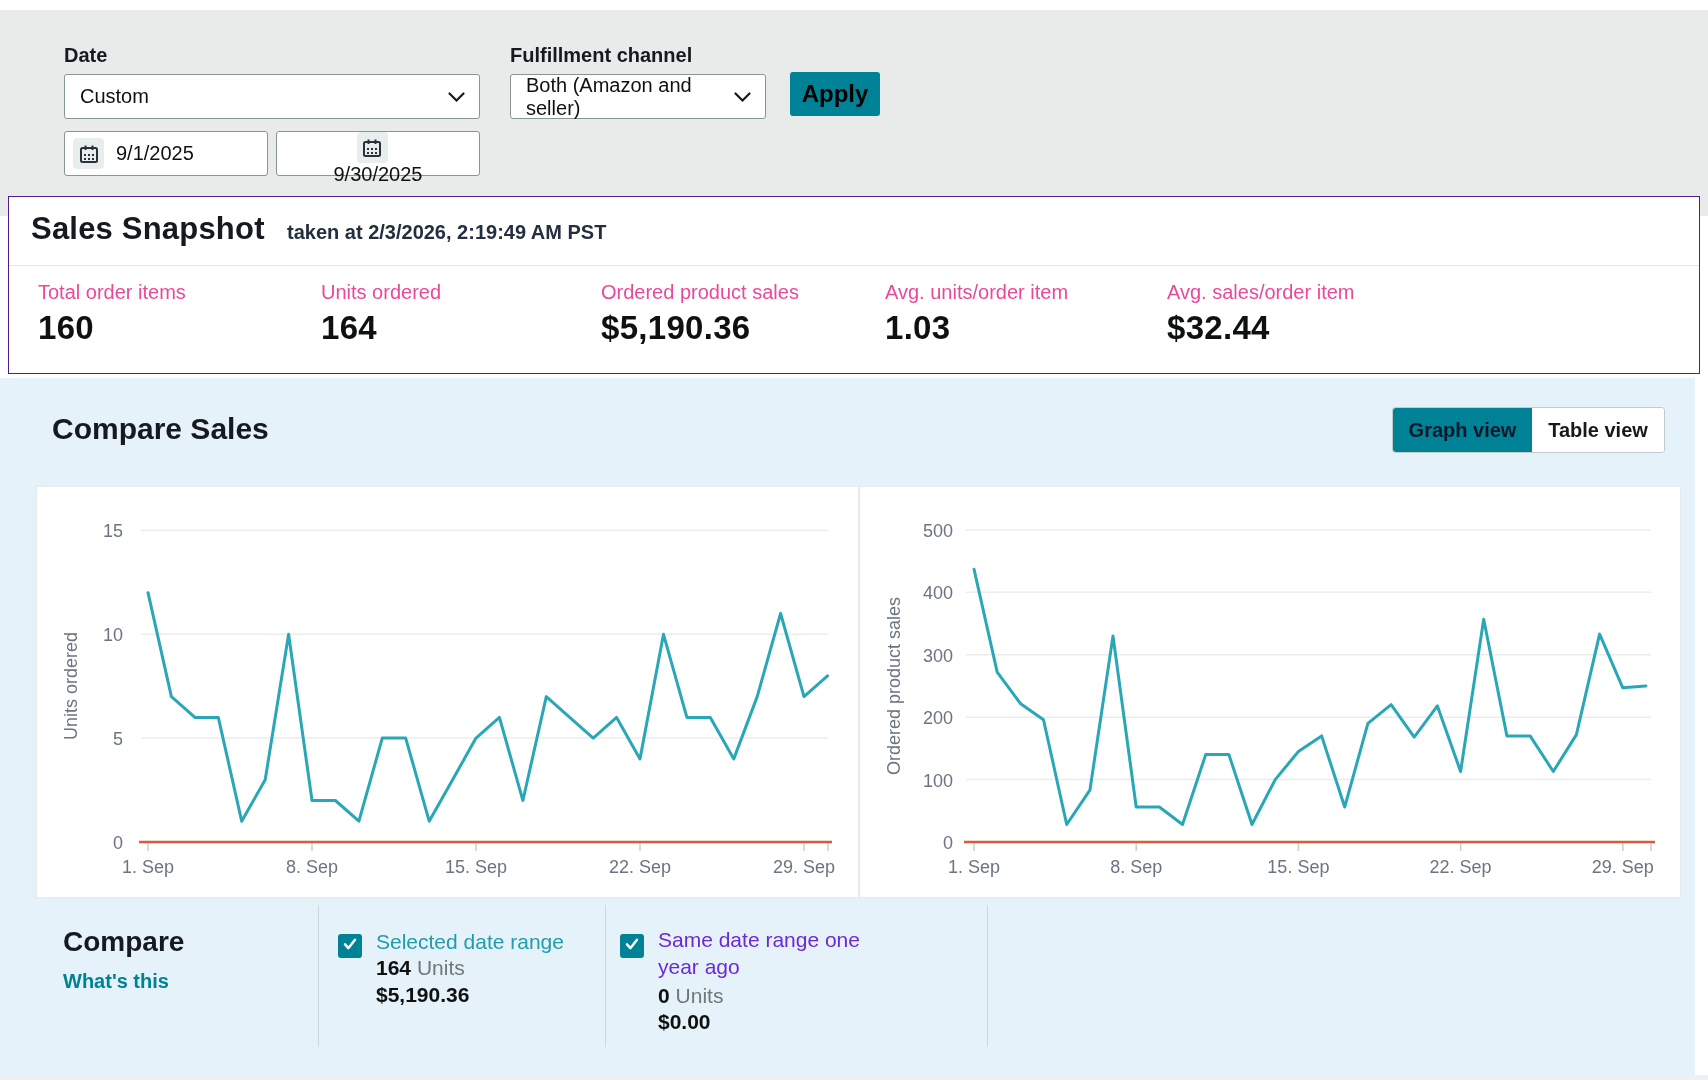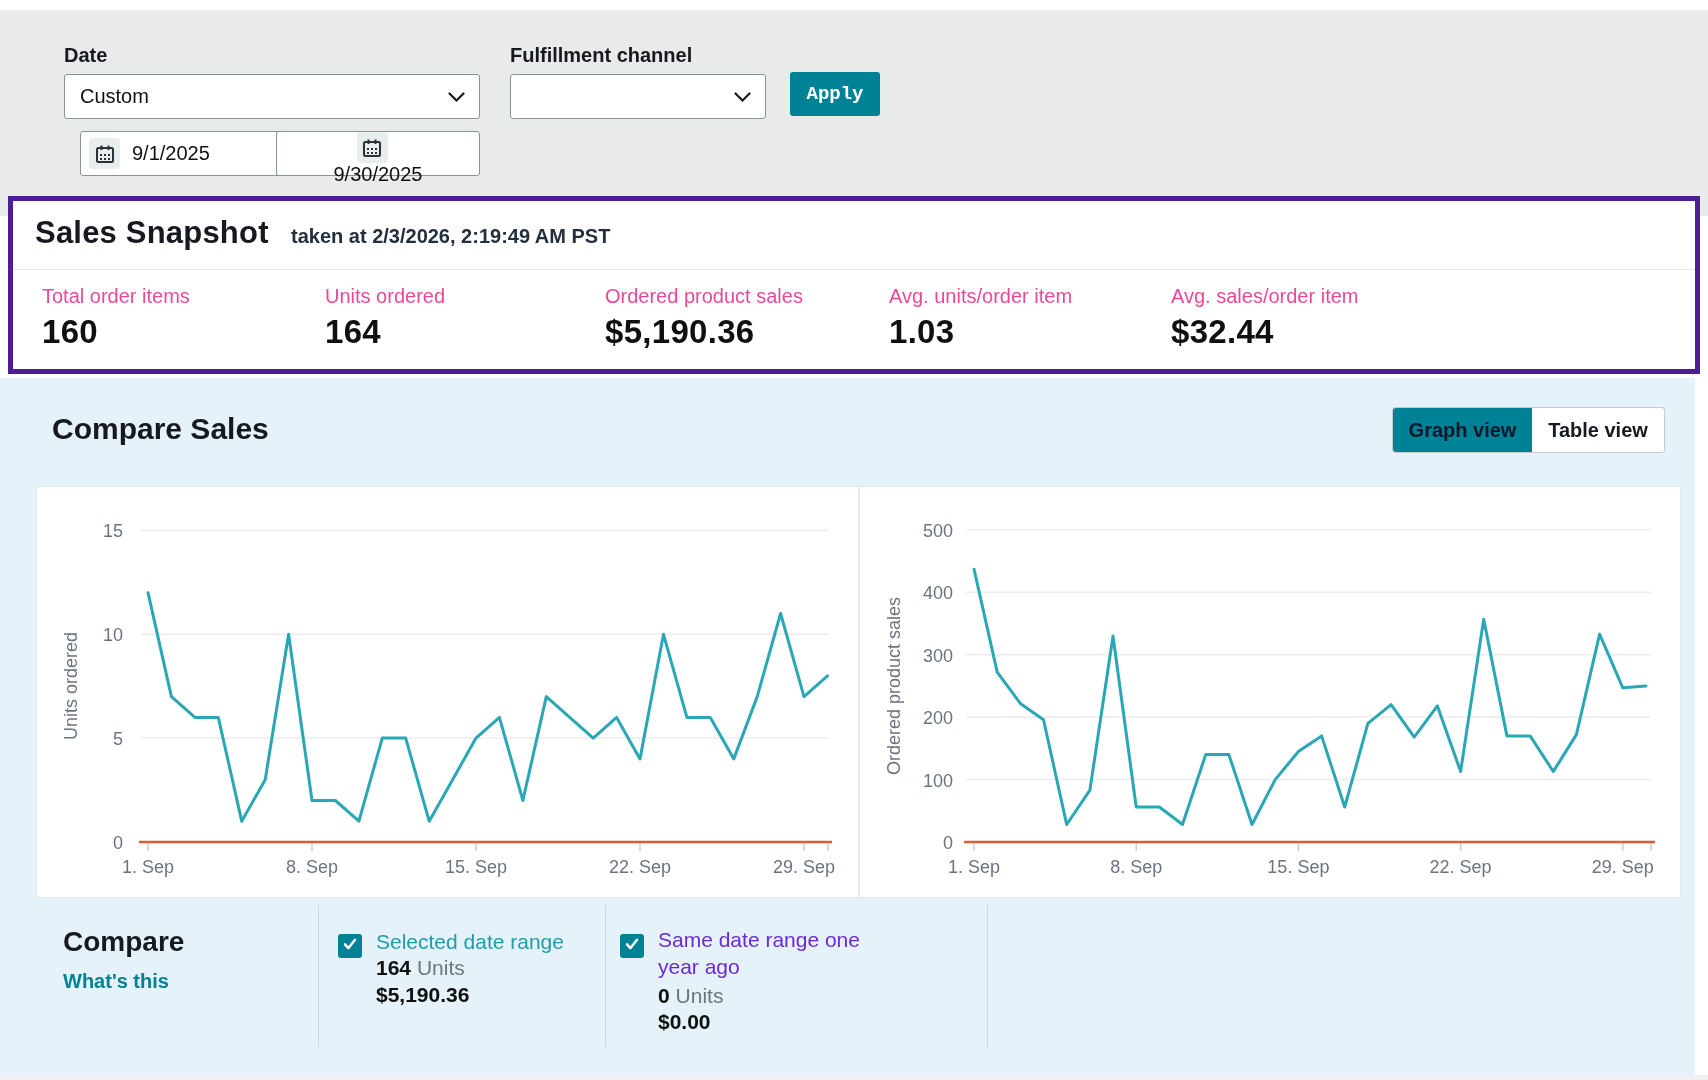--- a/index.html
+++ b/index.html
@@ -14,26 +14,26 @@
     position: absolute; background: #fff; border: 1px solid #879596; border-radius: 3px;
     display: flex; align-items: center; padding: 0 15px; font-size: 20px; color: #0f1111; cursor: pointer;
   }
   .select-box .chev { position: absolute; right: 14px; top: 50%; transform: translateY(-50%); display: flex; }
   .date-input {
     position: absolute; background: #fff; border: 1px solid #879596; border-radius: 3px;
     display: flex; align-items: center; padding: 0 8px; font-size: 20px; color: #0f1111;
   }
   .cal-box { width: 31px; height: 31px; background: #e8eded; border-radius: 4px; display: flex; align-items: center; justify-content: center; margin-right: 12px; flex: 0 0 auto; }
   .apply-btn {
-    position: absolute; left: 790px; top: 62px; width: 90px; height: 44px; background: #008296; color: #ffffff;
-    border: none; border-radius: 3px; font-size: 19px; font-weight: 700; font-family: Liberation Mono, monospace; cursor: pointer;
+    position: absolute; left: 790px; top: 62px; width: 90px; height: 44px; background: #008296; color: #000000;
+    border: none; border-radius: 3px; font-size: 24px; font-weight: 700; font-family: Liberation Sans, sans-serif; cursor: pointer;
   }
 
   
-  .snapshot-card { position: absolute; left: 8px; top: 196px; width: 1692px; height: 178px; background: #fff; border: 5px solid #4c1d95; }
+  .snapshot-card { position: absolute; left: 8px; top: 196px; width: 1692px; height: 178px; background: #fff; border: 1px solid #4c1d95; }
   .snap-title { position: absolute; left: 22px; top: 14px; font-size: 31px; font-weight: 600; color: #16191f; letter-spacing: 0.2px; }
   .snap-taken { position: absolute; left: 278px; top: 24px; font-size: 20px; font-weight: 600; color: #232f3e; }
   .snap-divider { position: absolute; left: 0; top: 68px; width: 100%; height: 1px; background: #e4e7e7; }
   .metric { position: absolute; top: 84px; }
   .metric .m-label { font-size: 20px; color: #ec4899; }
   .metric .m-value { font-size: 33px; font-weight: 700; color: #0f1111; margin-top: 5px; letter-spacing: 0.3px; }
 
   
   .compare-section { position: absolute; left: 0; top: 378px; width: 1695px; height: 697px; background: #e5f2f9; padding-left: 36px; }
   .cs-title { position: absolute; left: 52px; top: 34px; font-size: 30px; font-weight: 600; color: #16191f; }
@@ -70,21 +70,21 @@
 
     <div class="select-box" style="left:64px; top:64px; width:416px; height:45px;">
       <span>Custom</span>
       <span class="chev">
         <svg width="17" height="10" viewBox="0 0 17 10">
             <path d="M1.5 1.5 L8.5 8.5 L15.5 1.5" stroke="#16191f" stroke-width="2.2" fill="none" stroke-linecap="round"></path>
           </svg>
       </span>
     </div>
 
-    <div class="date-input" style="left:64px; top:121px; width:204px; height:45px;margin-left:16px;">
+    <div class="date-input" style="left:64px; top:121px; width:204px; height:45px;">
       <span class="cal-box">
         <svg width="20" height="20" viewBox="0 0 20 20" fill="none">
           <rect x="2" y="4" width="16" height="14" rx="1.5" stroke="#2b3137" stroke-width="2"></rect>
           <line x1="6.5" y1="1.5" x2="6.5" y2="6" stroke="#2b3137" stroke-width="2"></line>
           <line x1="13.5" y1="1.5" x2="13.5" y2="6" stroke="#2b3137" stroke-width="2"></line>
           <rect x="5" y="10" width="2" height="2" fill="#2b3137"></rect>
             <rect x="9" y="10" width="2" height="2" fill="#2b3137"></rect>
             <rect x="13" y="10" width="2" height="2" fill="#2b3137"></rect>
           <rect x="5" y="14" width="2" height="2" fill="#2b3137"></rect>
             <rect x="9" y="14" width="2" height="2" fill="#2b3137"></rect>
@@ -107,20 +107,21 @@
             <rect x="9" y="14" width="2" height="2" fill="#2b3137"></rect>
             <rect x="13" y="14" width="2" height="2" fill="#2b3137"></rect>
         </svg>
       </span>
       <span>9/30/2025</span>
     </div>
 
     <span class="f-label" style="left:510px; top:34px;">Fulfillment channel</span>
 
     <div class="select-box" style="left:510px; top:64px; width:256px; height:45px;">
+      <span>Both (Amazon and seller)</span>
       <span class="chev">
         <svg width="17" height="10" viewBox="0 0 17 10">
             <path d="M1.5 1.5 L8.5 8.5 L15.5 1.5" stroke="#16191f" stroke-width="2.2" fill="none" stroke-linecap="round"></path>
           </svg>
       </span>
     </div>
 
     <button class="apply-btn">Apply</button>
   </section>
 

